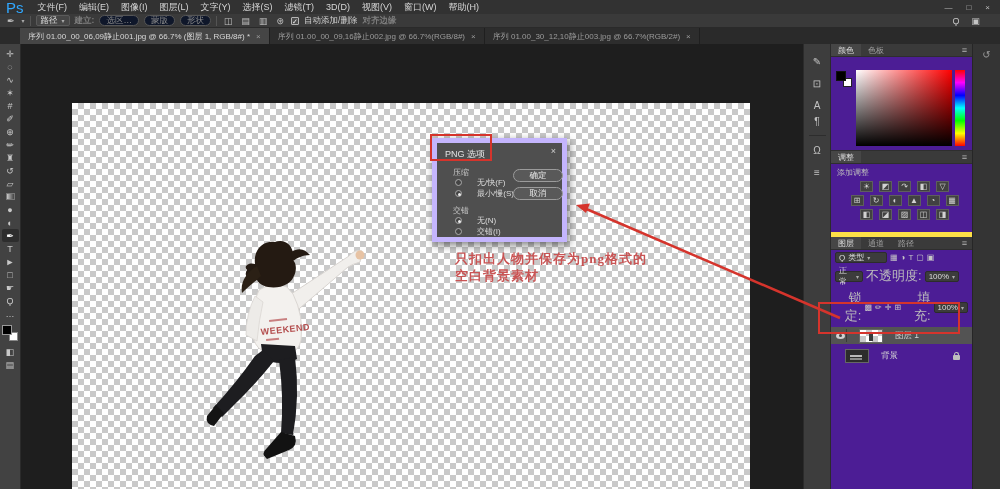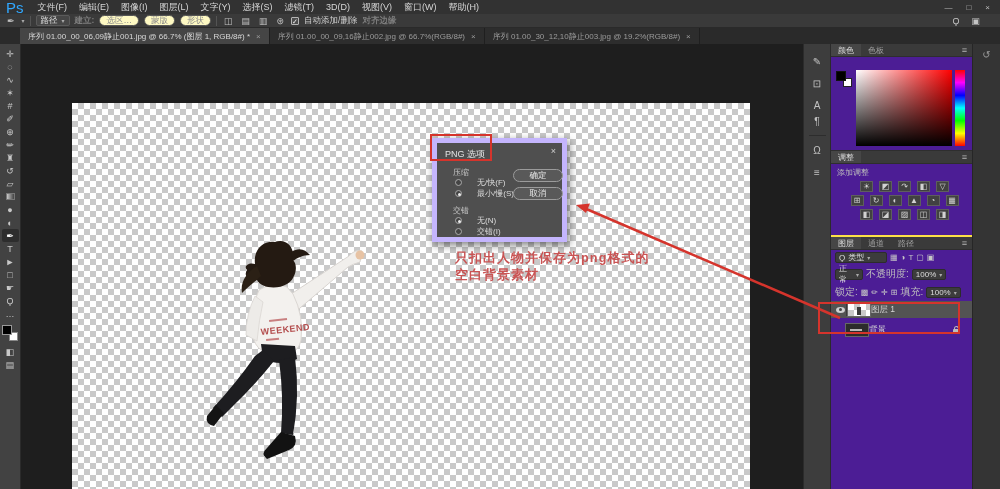--- a/index.html
+++ b/index.html
@@ -13,21 +13,21 @@
   #ps-logo { color:#31a8ff; font-weight:normal; font-size:15px; padding:0 8px 0 6px; }
   .menu-item { padding:0 6px; color:#d6d6d6; cursor:default; }
   #win-controls { margin-left:auto; display:flex; gap:14px; padding-right:10px; color:#bdbdbd; font-size:8px; }
 
   #optionsbar { position:absolute; left:0; top:14px; width:1000px; height:14px;
                 background:#3a3a3a; border-bottom:1px solid #2a2a2a;
                 display:flex; align-items:center; font-size:8.5px; gap:5px; padding-left:5px; z-index:10;}
   .ob-sep { width:1px; height:10px; background:#545454; }
   .ob-select { background:#464646; border:1px solid #5a5a5a; border-radius:2px;
                padding:0 4px; height:11px; display:flex; align-items:center; gap:4px; color:#ddd; }
-  .ob-btn { background:#fef9c3; border:1px solid #555; border-radius:6px; height:11px;
+  .ob-btn { background:#0f172a; border:1px solid #555; border-radius:6px; height:11px;
             padding:0 6px; display:flex; align-items:center; color:#8a8a8a; }
   .ob-icon { color:#c0c0c0; font-size:9px; padding:0 2px; }
   .ob-check { width:8px; height:8px; border:1px solid #b5b5b5; border-radius:1px;
               font-size:7px; line-height:7px; text-align:center; color:#eee; background:#4c4c4c; }
   .disabled-text { color:#7d7d7d;font-weight:bold; }
   #ob-right { margin-left:auto; display:flex; gap:12px; padding-right:20px; font-size:9px; color:#c5c5c5; }
 
   #tabbar { position:absolute; left:0; top:28px; width:1000px; height:16px;
             background:#2a2a2a; display:flex; align-items:stretch; padding-left:20px; font-size:8px; z-index:10;}
   .doc-tab { display:flex; align-items:center; gap:6px; padding:0 8px; border-right:1px solid #1f1f1f;
@@ -65,21 +65,21 @@
   .radio-row { position:absolute; left:18px; display:flex; align-items:center; gap:15px; }
   .radio { width:7px; height:7px; border:1px solid #aaa; border-radius:50%; position:relative; background:#444; }
   .radio.sel::after { content:""; position:absolute; left:1.5px; top:1.5px; width:3px; height:3px;
                       border-radius:50%; background:#ededed; }
   .dlg-btn { position:absolute; left:76px; width:50px; height:13px; border:1px solid #9b9b9b; border-radius:7px;
              background:#595959; color:#e8e8e8; font-size:8.5px; display:flex; align-items:center; justify-content:center; }
 
   
   .red-box { position:absolute; border:2px solid #d5342c; z-index:60; }
   #annotation { position:absolute; left:455px; top:250px; z-index:55; color:#c95454;
-                font-family:Liberation Mono, monospace; font-weight:bold; font-size:13px;
+                font-family:Liberation Serif, serif; font-weight:bold; font-size:13px;
                 line-height:17px; letter-spacing:1px; }
   #arrow-overlay { position:absolute; left:0; top:0; width:1000px; height:489px;
                    z-index:62; pointer-events:none; }
 
   
   #sidestrip { position:absolute; left:803px; top:44px; width:27px; height:445px; background:#3d3d3d;
                border-left:1px solid #2b2b2b; display:flex; flex-direction:column; align-items:center;
                padding-top:6px; z-index:5; }
   .strip-icon { height:22px; display:flex; align-items:center; justify-content:center;
                 width:100%; font-size:10px; color:#c2c2c2; }
@@ -95,37 +95,37 @@
   #color-body { position:relative; height:94px; border-bottom:1px solid #2e2e2e; }
   #cp-swatches { position:absolute; left:5px; top:14px; width:16px; height:16px; }
   #cp-swatches .bg-sw { position:absolute; right:0; bottom:0; width:9px; height:9px; background:#fff; border:1px solid #222; }
   #cp-swatches .fg-sw { position:absolute; left:0; top:0; width:10px; height:10px; background:#000; border:1px solid #111; }
   #cp-gradient { position:absolute; left:25px; top:13px; width:96px; height:76px;
                  background:linear-gradient(to bottom, rgba(0,0,0,0) 0%, #000 100%),
                             linear-gradient(to right, #fff 0%, #f00 100%); }
   #cp-hue { position:absolute; left:124px; top:13px; width:10px; height:76px;
             background:linear-gradient(to bottom,#f00,#f0f,#00f,#0ff,#0f0,#ff0,#f00); }
 
-  #adj-body { height:73px; border-bottom:2px solid #fde047; padding:3px 0 0 6px; }
+  #adj-body { height:73px; border-bottom:5px solid #fde047; padding:3px 0 0 6px; }
   #adj-hint { color:#bdbdbd; margin-bottom:3px; }
   .adj-row { display:flex; gap:6px; justify-content:center; margin-bottom:3px; }
   .adj-icon { width:13px; height:11px; display:flex; align-items:center; justify-content:center;
               font-size:8px; color:#d2d2d2; border:1px solid #5e5e5e; background:#414141; }
 
   #layers-body { position:relative; }
   .lp-row { display:flex; align-items:center; gap:3px; padding:2px 4px; }
   .lp-box { background:#3c3c3c; border:1px solid #2c2c2c; border-radius:2px; height:11px;
             display:flex; align-items:center; gap:3px; padding:0 3px; color:#ddd; }
-  .lp-label { color:#bdbdbd; font-size:10px; }
+  .lp-label { color:#bdbdbd; font-size:13px;text-align:right; }
   .lp-icons { display:flex; gap:3px; color:#c7c7c7; font-size:8px; }
   .caret { font-size:6px; color:#aaa; }
   .padlock { width:7px; height:5px; background:#bdbdbd; border-radius:1px; position:relative; margin-top:3px; }
   .padlock::before { content:""; position:absolute; top:-3px; left:1px; width:3px; height:3px;
                      border:1px solid #bdbdbd; border-bottom:none; border-radius:3px 3px 0 0; }
-  .layer-row { display:flex; align-items:center; gap:0; height:17px; padding:0 4px; }
+  .layer-row { display:flex; align-items:center; gap:12px; height:17px; padding:0 4px; }
   .layer-row.selected { background:#535353; }
   .eye-box { width:12px; height:13px; border-right:1px solid #3a3a3a; display:flex; align-items:center; justify-content:center; }
   .eye { width:9px; height:6px; border-radius:50%; background:#d0d0d0; position:relative; }
   .eye::after { content:""; position:absolute; left:3px; top:1.5px; width:3px; height:3px; border-radius:50%; background:#444; }
   .thumb { width:24px; height:14px; border:1px solid #666; position:relative; }
   .thumb .mini-fig { position:absolute; left:9px; top:3px; width:4px; height:8px; background:#3a3a3a; }
   .thumb-dark { width:24px; height:14px; border:1px solid #666; background:#2c2c2c; position:relative; }
   .thumb-dark::after { content:""; position:absolute; left:4px; top:5px; width:12px; height:1.5px;
                        background:#b9b9b9; box-shadow:0 3px 0 #8a8a8a; }
   .layer-name { color:#d6d6d6; font-size:8.5px; }
@@ -186,21 +186,21 @@
 <div id="tabbar">
   <div class="doc-tab active">
     <span>序列 01.00_00_06,09静止001.jpg @ 66.7% (图层 1, RGB/8#) *</span>
     <span class="tab-close">×</span>
   </div>
   <div class="doc-tab">
     <span>序列 01.00_00_09,16静止002.jpg @ 66.7%(RGB/8#)</span>
     <span class="tab-close">×</span>
   </div>
   <div class="doc-tab">
-    <span>序列 01.00_30_12,10静止003.jpg @ 19.2%(RGB/8#)</span>
+    <span>序列 01.00_30_12,10静止003.jpg @ 66.7%(RGB/2#)</span>
     <span class="tab-close">×</span>
   </div>
 </div>
 
 <div id="toolbar">
   <div class="tool">
       <span>✛</span>
     </div>
   <div class="tool">
       <span>◌</span>

